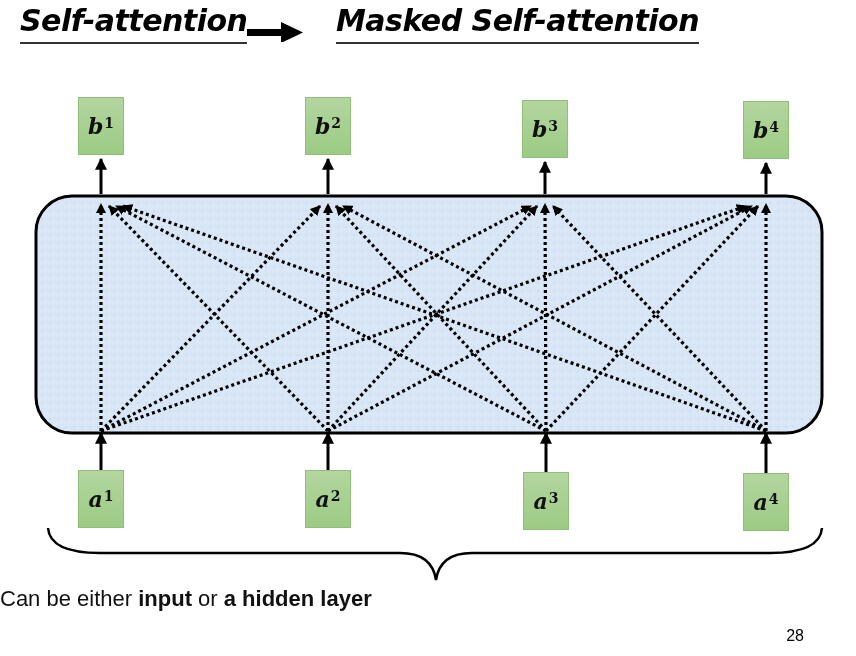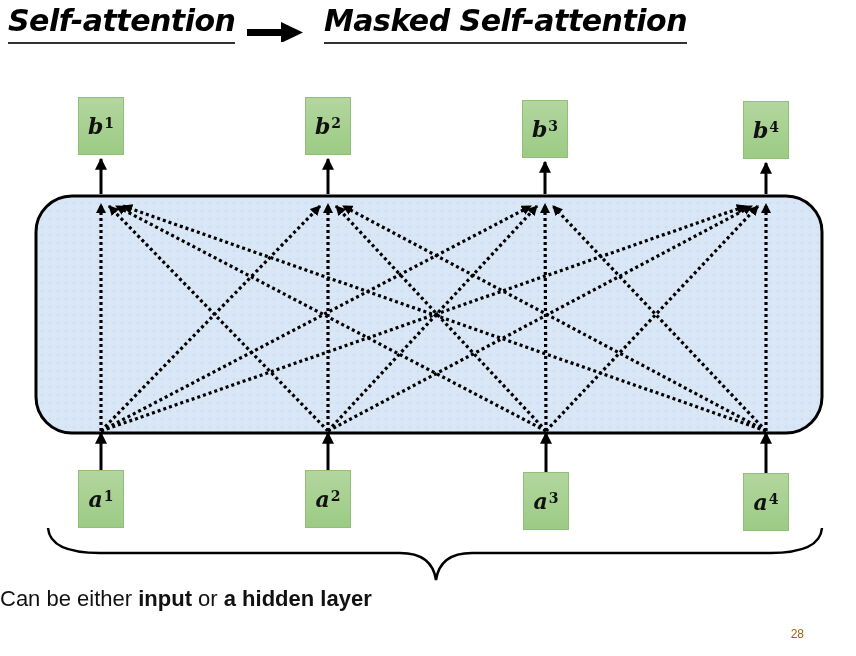--- a/index.html
+++ b/index.html
@@ -1,27 +1,27 @@
 <!DOCTYPE html>
 <html><head>
 <meta charset="utf-8">
 <style>
   html, body { margin:0; padding:0; background:#ffffff; }
   body { width:856px; height:656px; position:relative; overflow:hidden; font-family:"Liberation Sans", sans-serif; }
   .title { position:absolute; top:2px; font-family:"DejaVu Sans", sans-serif; font-weight:bold; font-style:italic; font-size:30px; color:#000; letter-spacing:-0.5px; }
-  .title .u { display:inline-block; border-bottom:2px solid #333; padding-bottom:2px; line-height:38px; }
+  .title .u { display:inline-block; border-bottom:2px solid #333; padding-bottom:2px; line-height:38px;margin-left:12px; }
   #title-left { left:8px; }
   #title-right { left:324px; }
   #title-arrow { position:absolute; left:247px; top:22px; width:56px; height:20px; }
   svg#diagram { position:absolute; left:0; top:0; }
   .vec { position:absolute; width:46px; height:58px; background:linear-gradient(#b3d69f, #9ccb84); border:1px solid #8fbf78; box-sizing:border-box; display:flex; align-items:center; justify-content:center; font-family:"DejaVu Serif", serif; font-weight:bold; font-style:italic; font-size:22px; color:#111; }
   .vec sup { font-style:normal; font-size:14px; position:relative; top:-3px; margin-left:1px; }
   #caption { position:absolute; left:0; width:856px; top:586px; text-align:left; font-family:"Liberation Sans", sans-serif; font-size:22px; color:#111; }
   #caption b { font-weight:bold; }
-  #page-number { position:absolute; right:52px; top:627px; font-size:12px; color:#a16207; }
+  #page-number { position:absolute; right:52px; top:627px; font-size:16px; color:#000000; }
 </style>
 </head>
 <body>
 
 <div class="title" id="title-left"><span class="u">Self-attention</span></div>
 <svg id="title-arrow" viewBox="0 0 56 20">
   <rect x="0" y="7" width="36" height="7" fill="#000"></rect>
   <polygon points="34,0 56,10.5 34,21" fill="#000"></polygon>
 </svg>
 <div class="title" id="title-right"><span class="u">Masked Self-attention</span></div>

